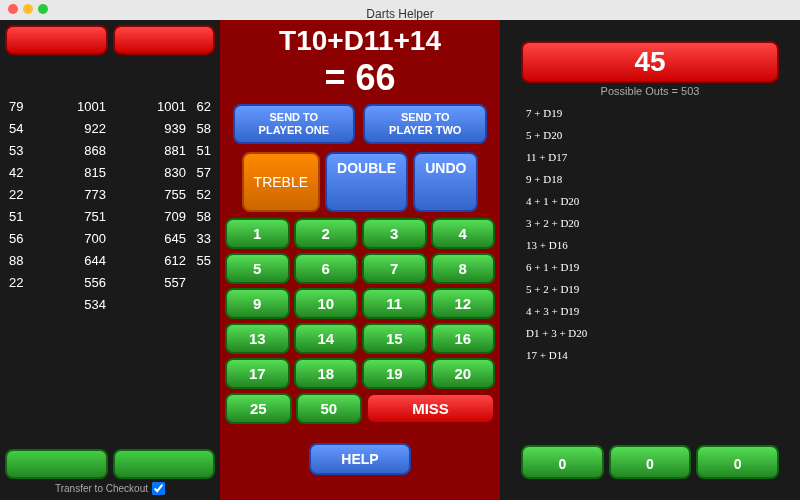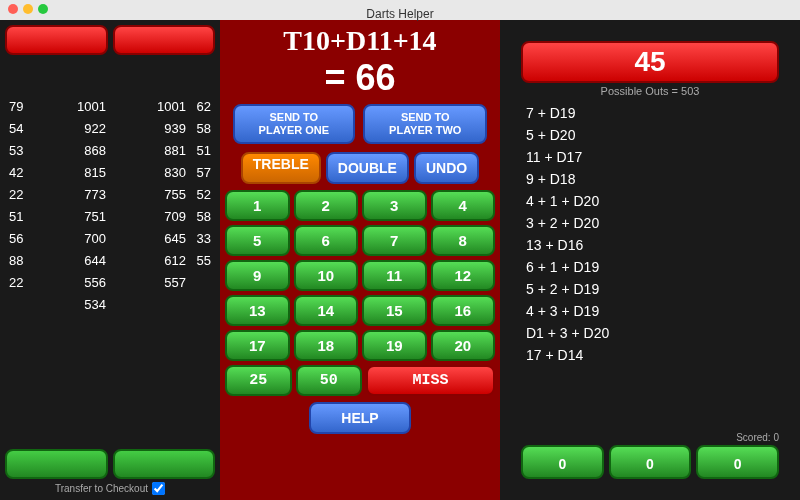--- a/index.html
+++ b/index.html
@@ -128,21 +128,20 @@
     }
     .equation-display {
       text-align: center;
       color: white;
       margin-bottom: 5px;
     }
     .equation-main {
       font-size: 28px;
       font-weight: bold;
       color: white;
-      font-family: Liberation Serif, serif;
     }
     .equation-result {
       font-size: 36px;
       font-weight: bold;
       color: white;
     }
     .send-buttons {
       display: flex;
       gap: 8px;
       margin-bottom: 8px;
@@ -167,23 +166,23 @@
       gap: 5px;
       margin-bottom: 6px;
       width: 100%;
       justify-content: center;
     }
     .treble-btn {
       background: linear-gradient(to bottom, #ff8800, #cc6600);
       border: 2px solid #aa4400;
       border-radius: 8px;
       color: white;
-      font-weight: bold;
+      font-weight: normal;
       font-size: 14px;
-      padding: 2px 10px;
+      padding: 20px 10px;
       cursor: pointer;
     }
     .double-btn {
       background: linear-gradient(to bottom, #6699ff, #3366cc);
       border: 2px solid #2244aa;
       border-radius: 8px;
       color: white;
       font-weight: bold;
       font-size: 14px;
       padding: 6px 10px;
@@ -214,22 +213,21 @@
       font-weight: bold;
       font-size: 15px;
       text-align: center;
       padding: 5px 0;
       cursor: pointer;
     }
     .bottom-row {
       display: flex;
       gap: 4px;
       width: 100%;
-      margin-bottom: 6px;
-      font-family: Liberation Mono, monospace;
+      margin-bottom: 19px;
     }
     .btn-25 {
       flex: 1;
       background: linear-gradient(to bottom, #55dd55, #228822);
       border: 2px solid #116611;
       border-radius: 8px;
       color: white;
       font-weight: bold;
       font-size: 15px;
       text-align: center;
@@ -298,22 +296,23 @@
       margin-bottom: 2px;
     }
     .possible-outs {
       color: #aaa;
       font-size: 11px;
       text-align: center;
     }
     .outs-list {
       flex: 1;
       color: white;
-      font-size: 14px;
+      font-size: 11px;
       overflow: hidden;
+      font-family: Liberation Serif, serif;
     }
     .out-row { line-height: 22px; padding-left: 5px; }
     .right-bottom {
       display: flex;
       flex-direction: column;
     }
     .scored-label {
       color: #aaa;
       font-size: 10px;
       text-align: right;
@@ -471,21 +470,20 @@
       <div class="out-row">4 + 1 + D20</div>
       <div class="out-row">3 + 2 + D20</div>
       <div class="out-row">13 + D16</div>
       <div class="out-row">6 + 1 + D19</div>
       <div class="out-row">5 + 2 + D19</div>
       <div class="out-row">4 + 3 + D19</div>
       <div class="out-row">D1 + 3 + D20</div>
       <div class="out-row">17 + D14</div>
     </div>
     <div class="right-bottom">
-      <div class="scored-label">Scored: 0</div>
       <div class="right-bottom-btns">
         <div class="right-score-btn">0</div>
         <div class="right-score-btn">0</div>
         <div class="right-score-btn">0</div>
       </div>
     </div>
   </div>
 </div>
 
 </body></html>

